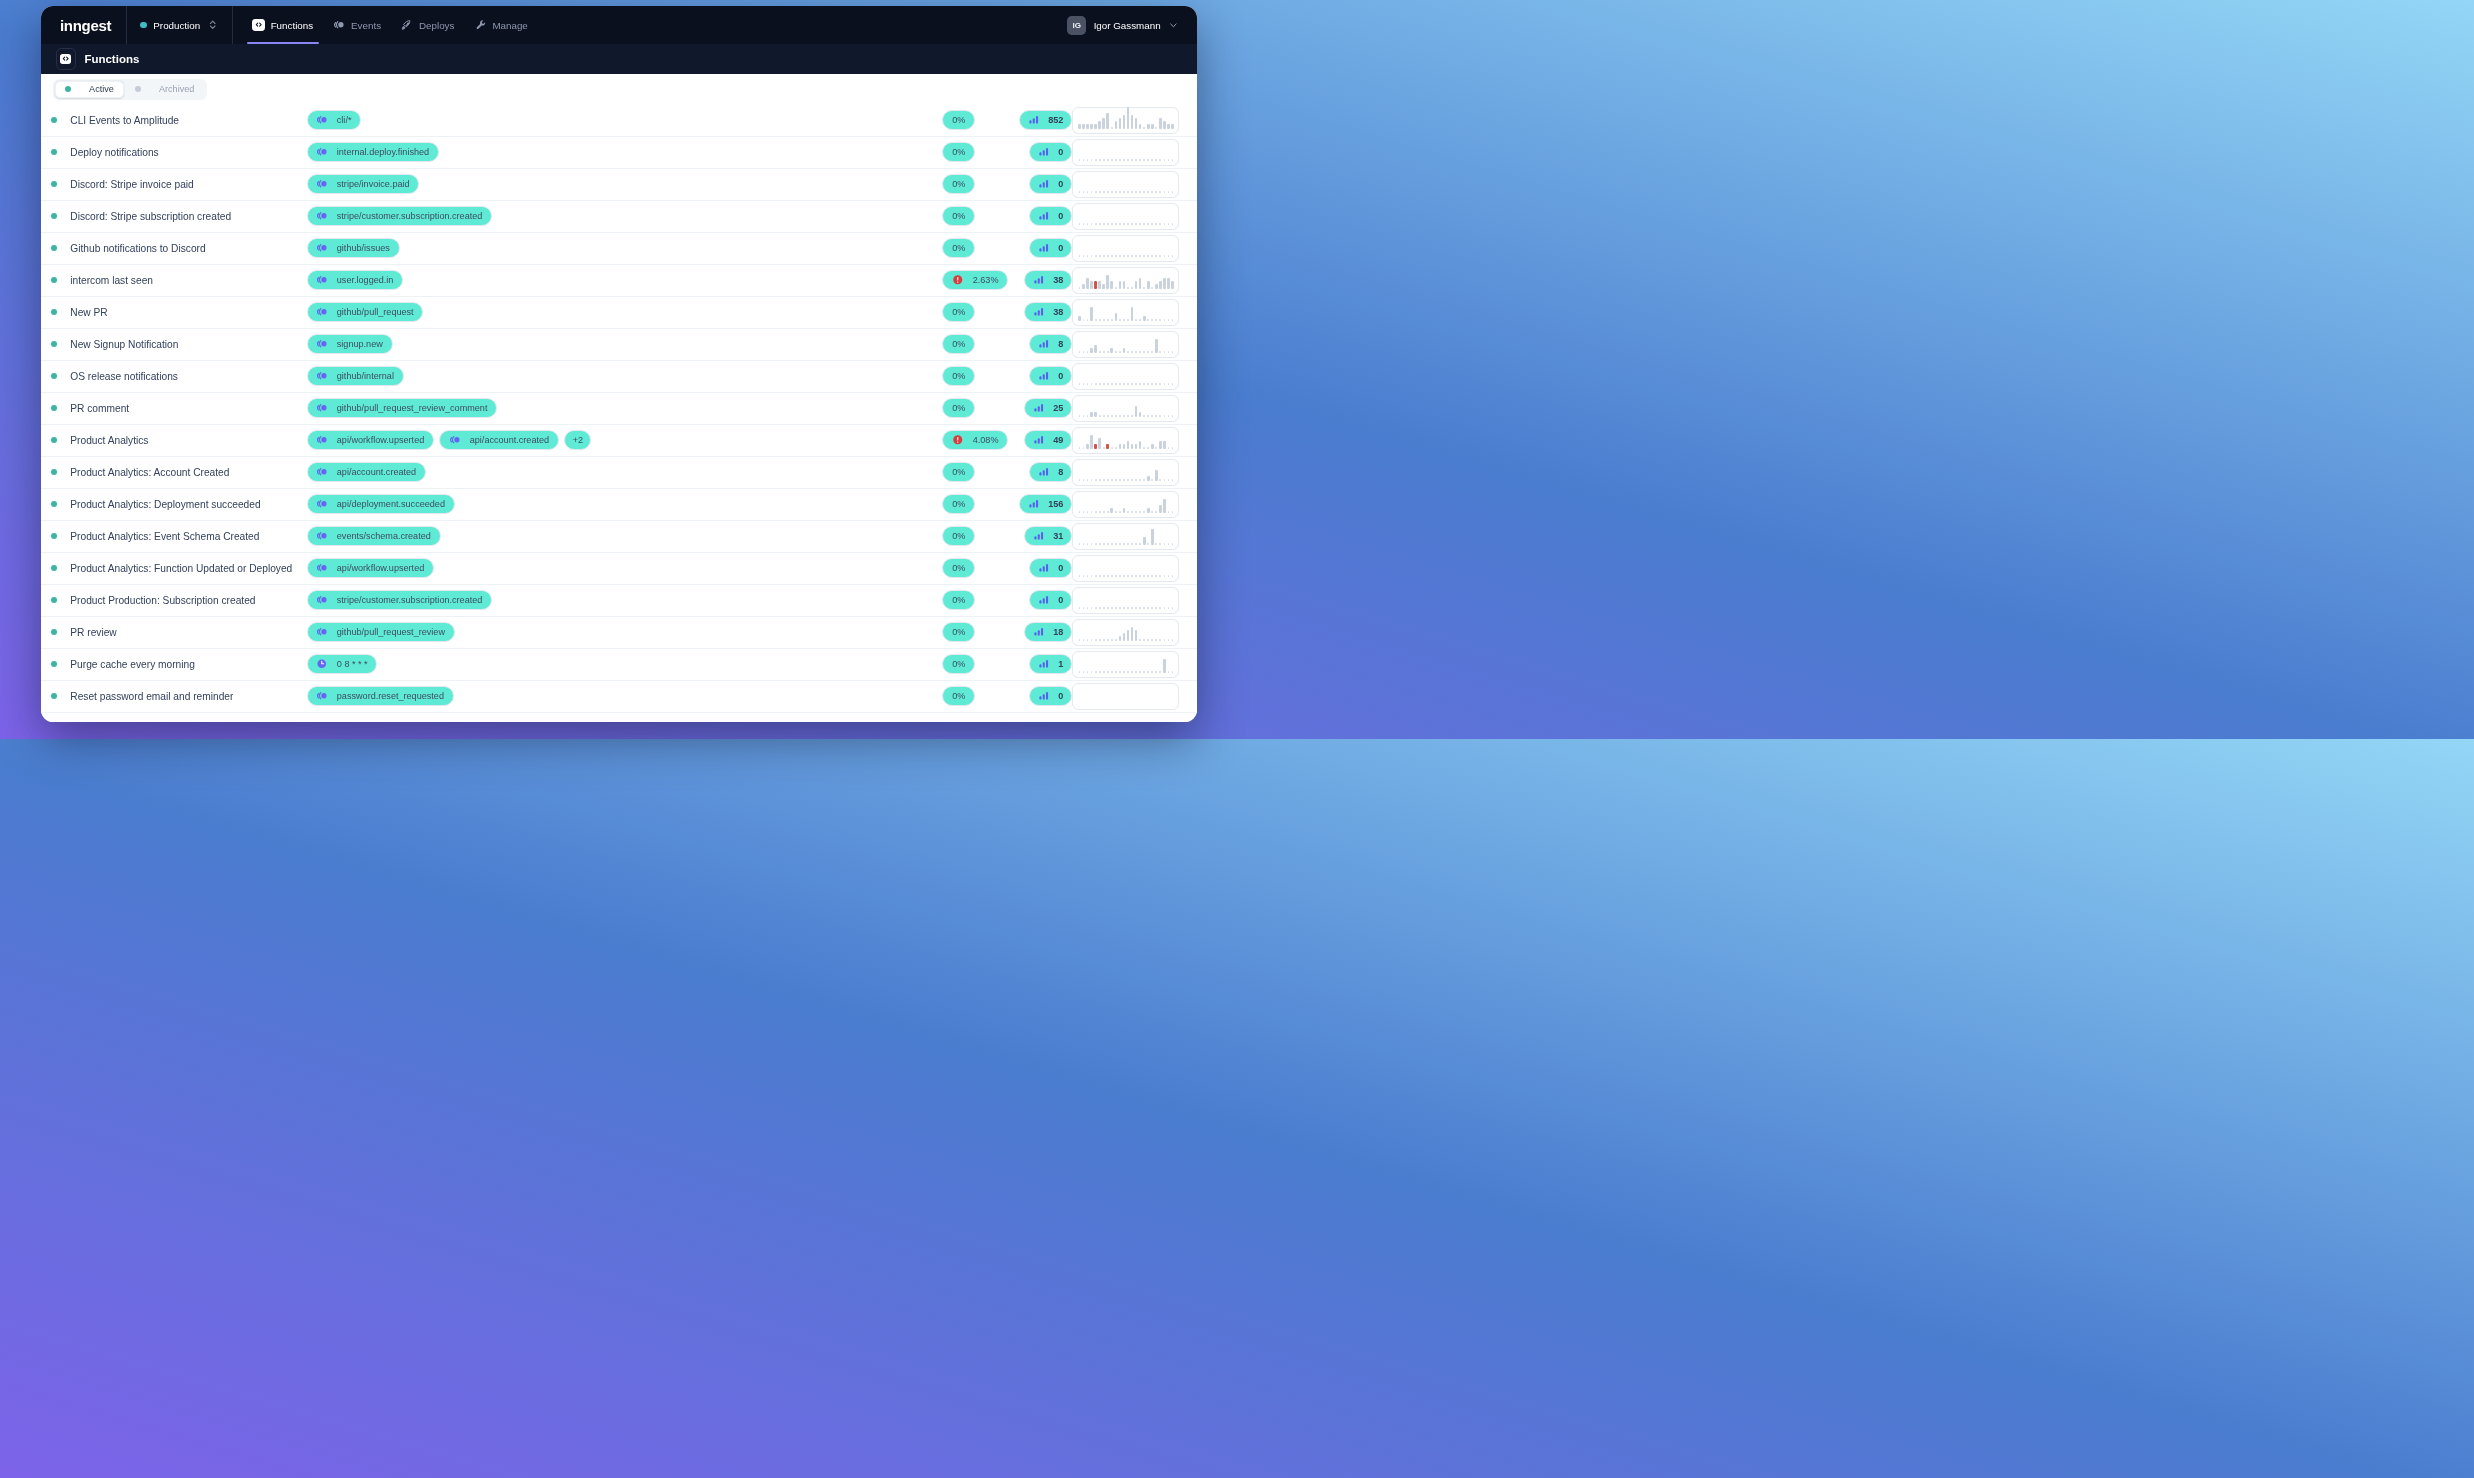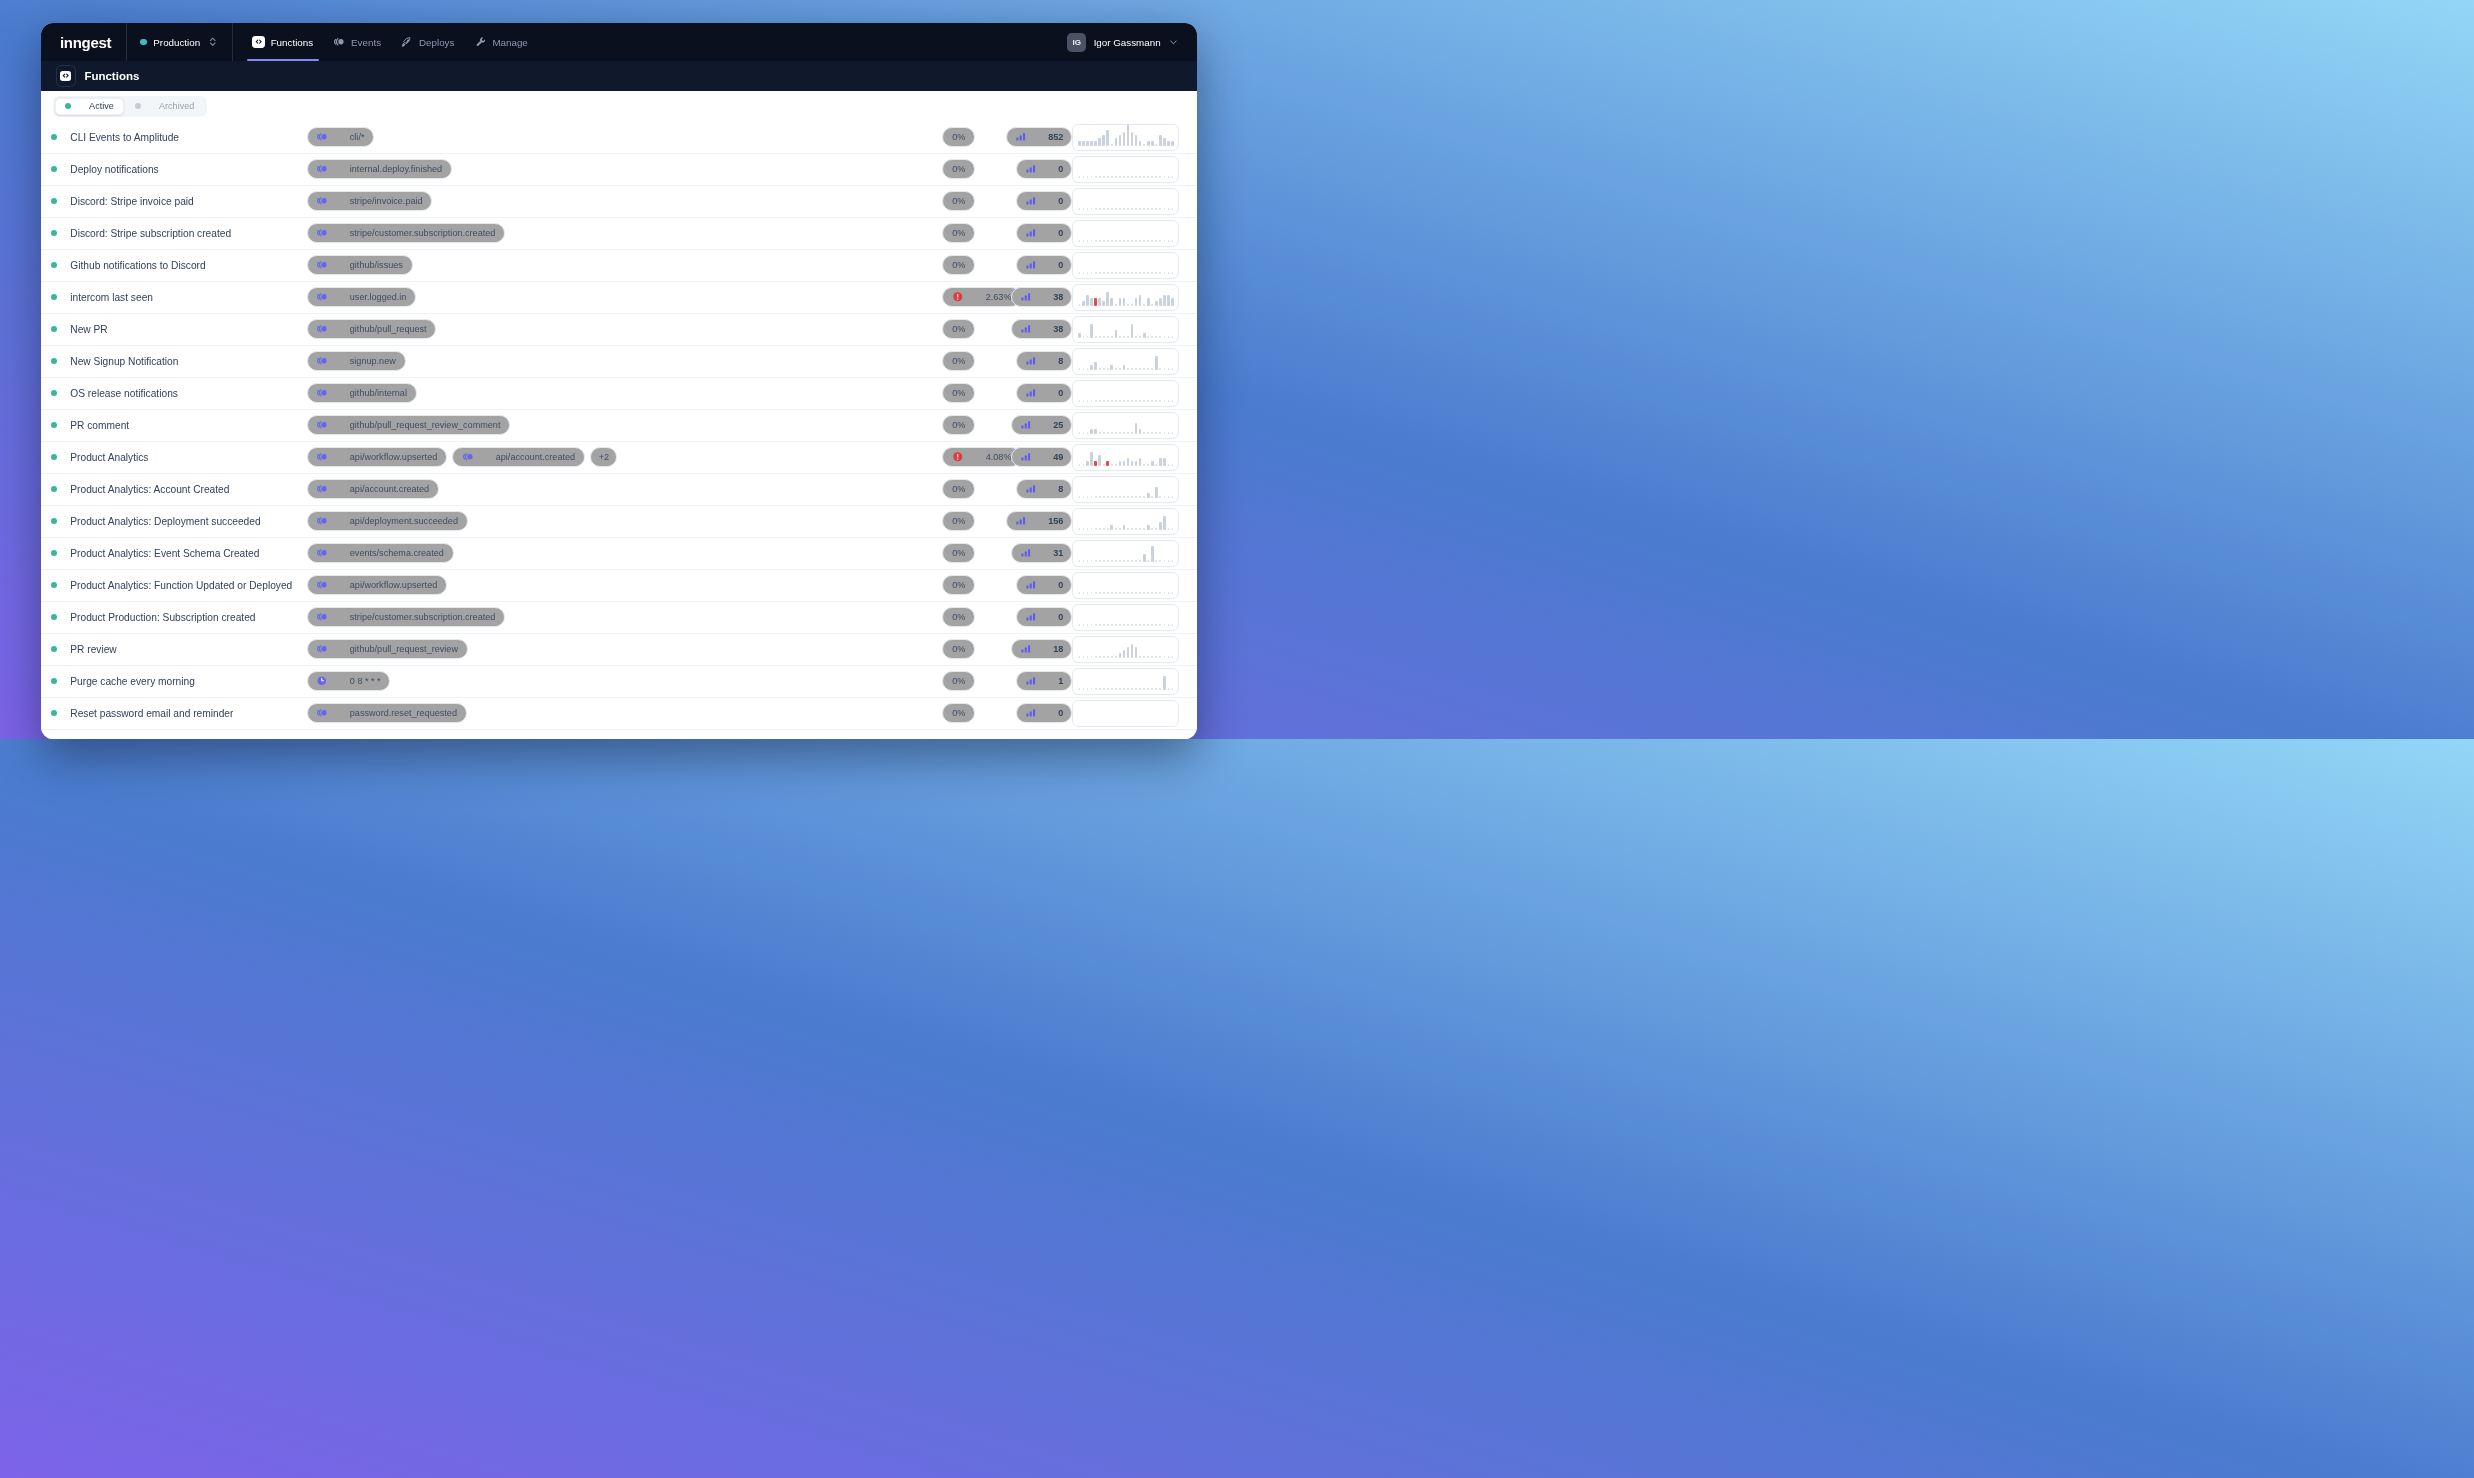--- a/index.html
+++ b/index.html
@@ -3,21 +3,21 @@
 <meta charset="utf-8">
 <style>
   * { box-sizing: border-box; }
   html,body { margin:0; padding:0; }
   body {
     width:1237px; height:739px; overflow:hidden;
     background: linear-gradient(to top right, #7d63e9 0%, #4a7ccf 48%, #93d6f6 100%);
     font-family:"Liberation Sans", sans-serif;
   }
   .card {
-    position:absolute; left:41px; top:23px; width:1156px; height:716px;
+    position:absolute; left:41px; top:6px; width:1156px; height:716px;
     background:#ffffff; border-radius:12.2px; overflow:hidden;
     box-shadow:0 17px 47px rgba(10,15,40,.45);
     display:flex; flex-direction:column;
   }
   
   nav {
     height:38px; flex-shrink:0; background:#0b101f;
     display:flex; align-items:stretch; padding-left:19px;
   }
   .logo { align-self:center; color:#fff; font-size:15px; font-weight:bold; letter-spacing:-0.3px; padding-right:15px; }
@@ -59,23 +59,23 @@
   .row {
     display:grid; grid-template-columns:256px 1fr 85px 45px 107px;
     align-items:center; height:32px; padding:0 17.6px 0 9.5px;
     border-bottom:0.7px solid #eef1f6; cursor:pointer;
   }
   .name-cell { display:flex; align-items:center; gap:13px; min-width:0; }
   .status-dot { width:6.8px; height:6.8px; border-radius:50%; background:#3db4a2; flex-shrink:0; }
   .fname { font-size:10.2px; color:#33415c; font-weight:500; white-space:nowrap; overflow:hidden; }
   .trig-cell { display:flex; gap:5.4px; align-items:center; min-width:0; }
   .pill, .badge {
-    display:inline-flex; align-items:center; gap:22px; height:19.6px; padding:0 8.8px;
+    display:inline-flex; align-items:center; gap:9px; height:19.6px; padding:0 8.8px;
     border:0.7px solid #e3e8ef; border-radius:10.2px; font-size:9.1px; color:#3f4d63;
-    white-space:nowrap; background:#a3a3a3;
+    white-space:nowrap; background:#5eead4;
   }
   .badge svg, .pill svg { width:11.5px; height:11.5px; flex-shrink:0; }
   .more-badge { padding:0 7.4px; }
   .vol-cell { display:flex; justify-content:flex-end; }
   .vol-pill { padding:0 8.1px; font-weight:600; color:#34425c; }
   .spark-cell { display:flex; justify-content:flex-end; }
   .spark { width:107px; height:27px; border:0.7px solid #e4e9f0; border-radius:6.1px; display:flex; align-items:flex-end; gap:1.4px; padding:0 4.7px 3.4px 4.7px; }
   .slot { flex:1; display:flex; justify-content:center; align-items:flex-end; min-width:0; }
   .bar { width:100%; border-radius:1px; background:#c9d2dd; }
   .bar.dash { height:1.7px; width:68%; background:#d7dee7; border-radius:0.7px; }

